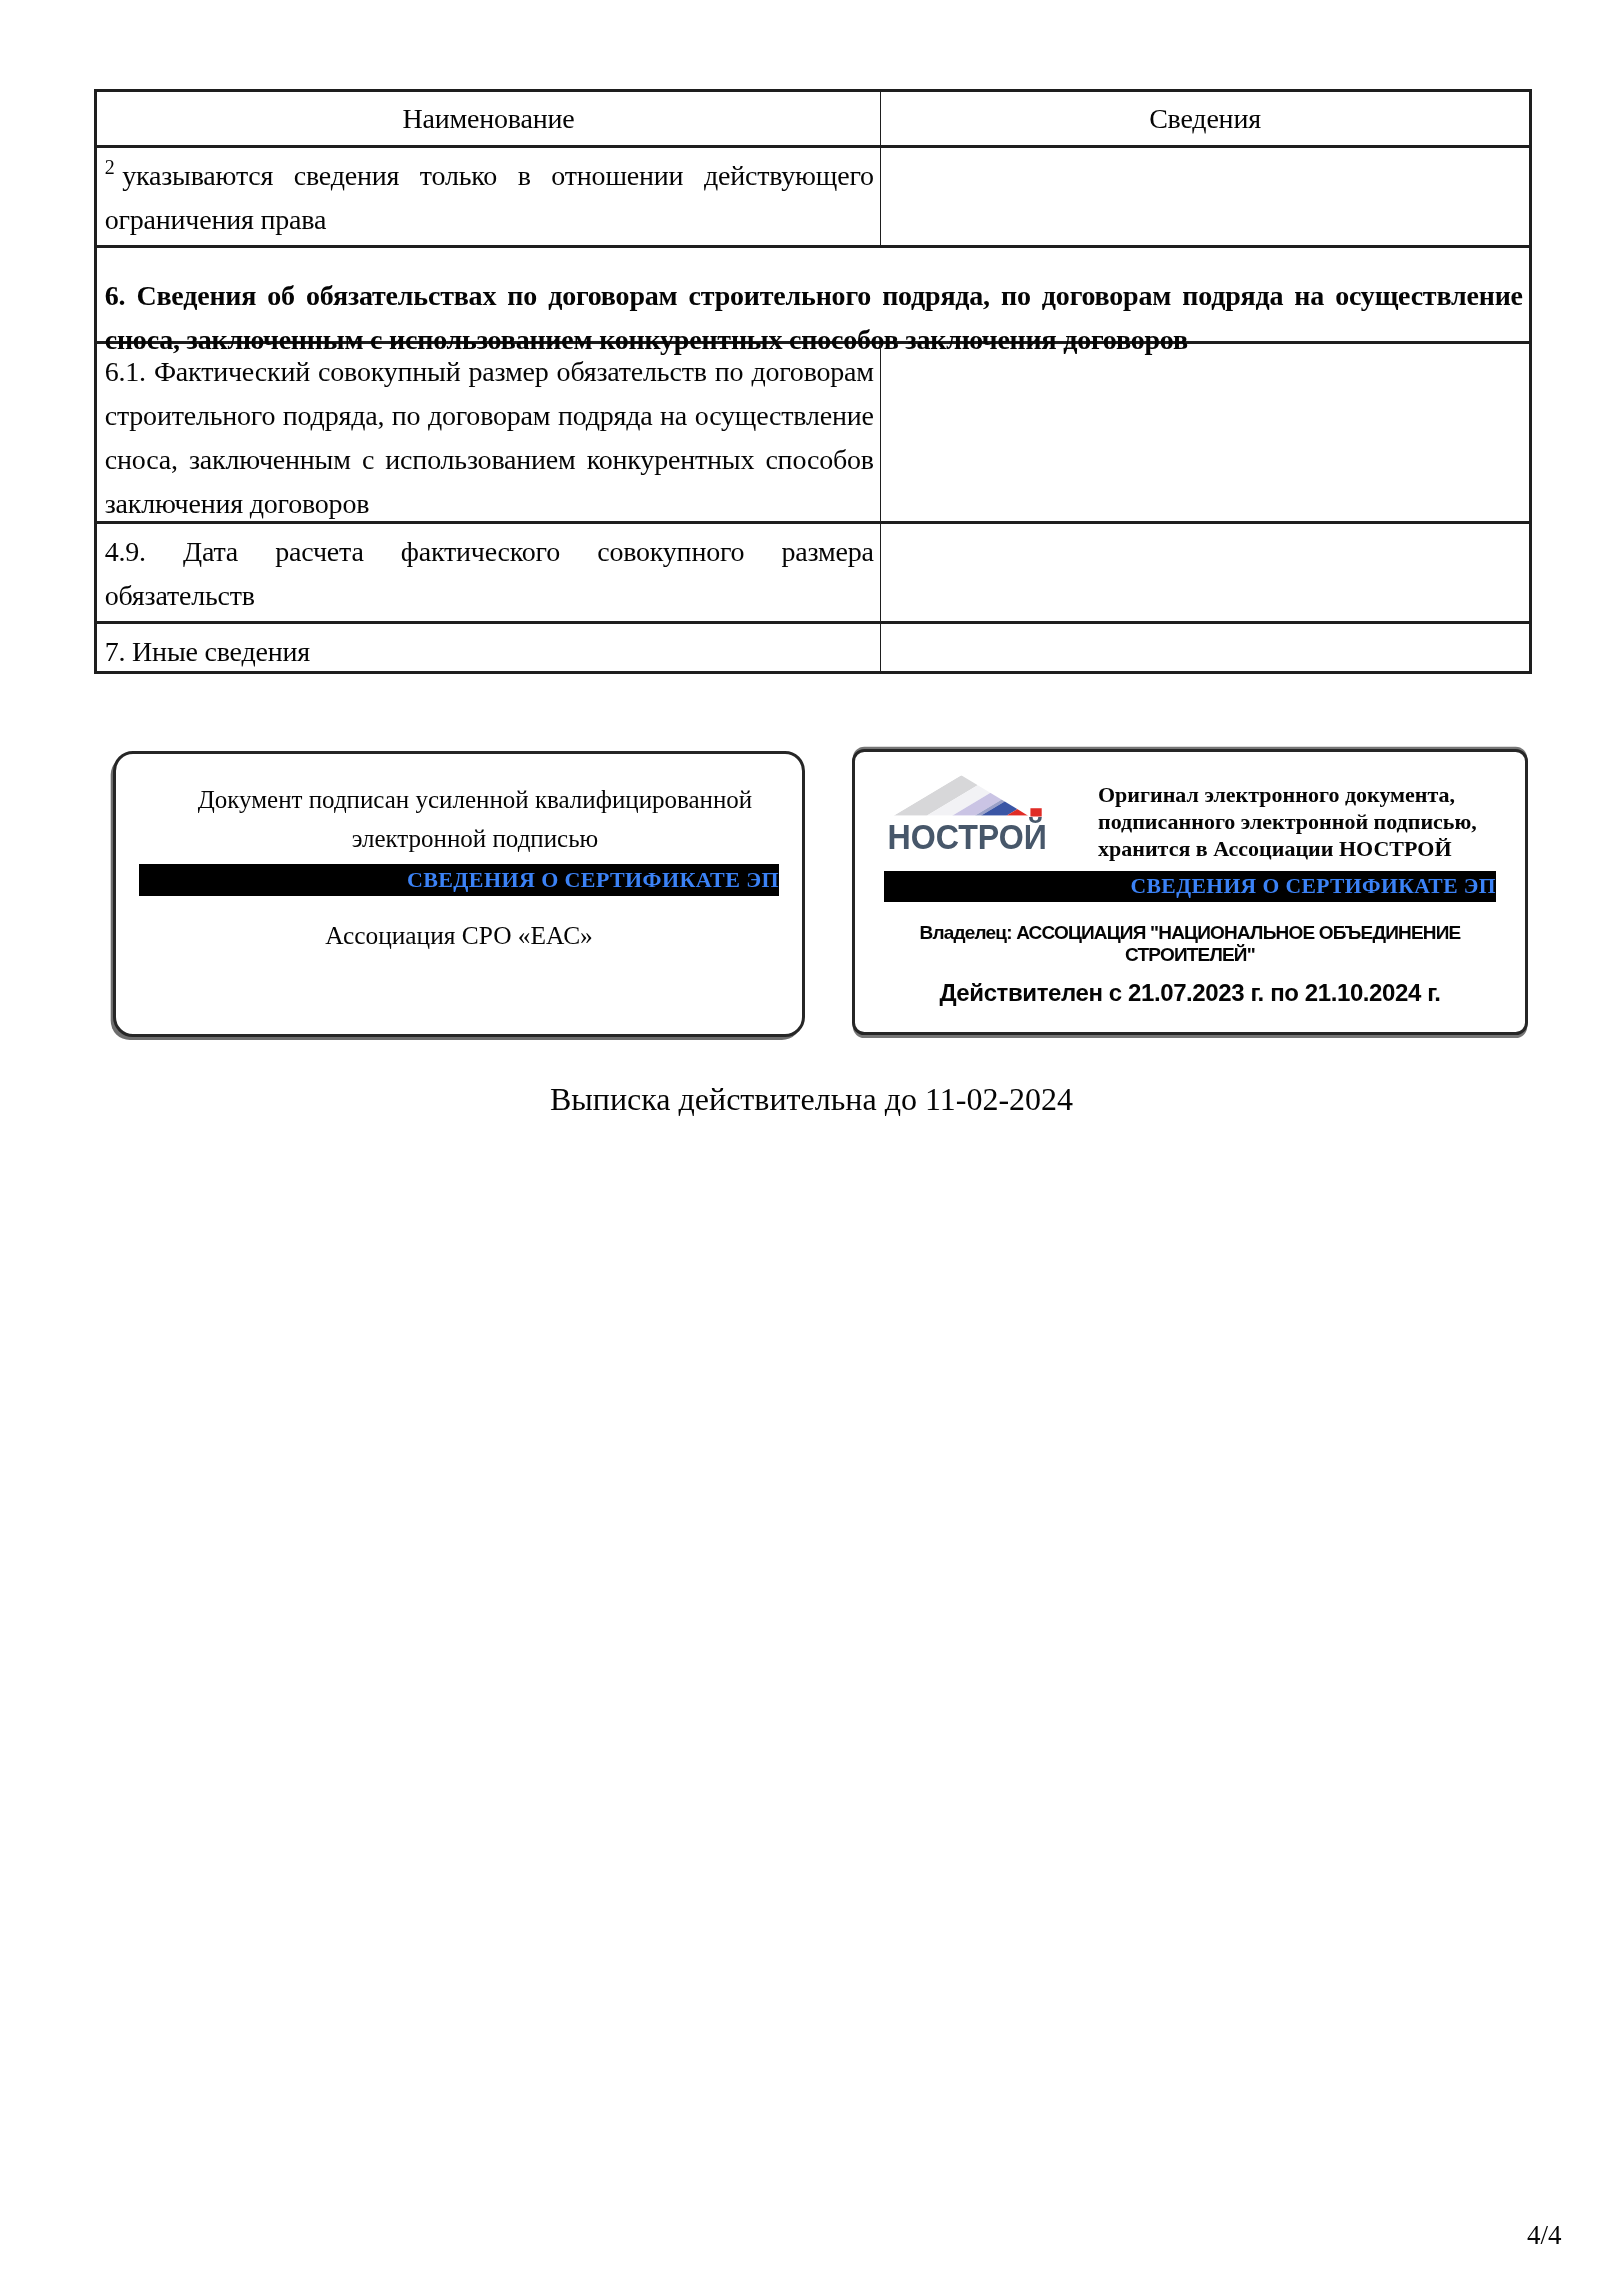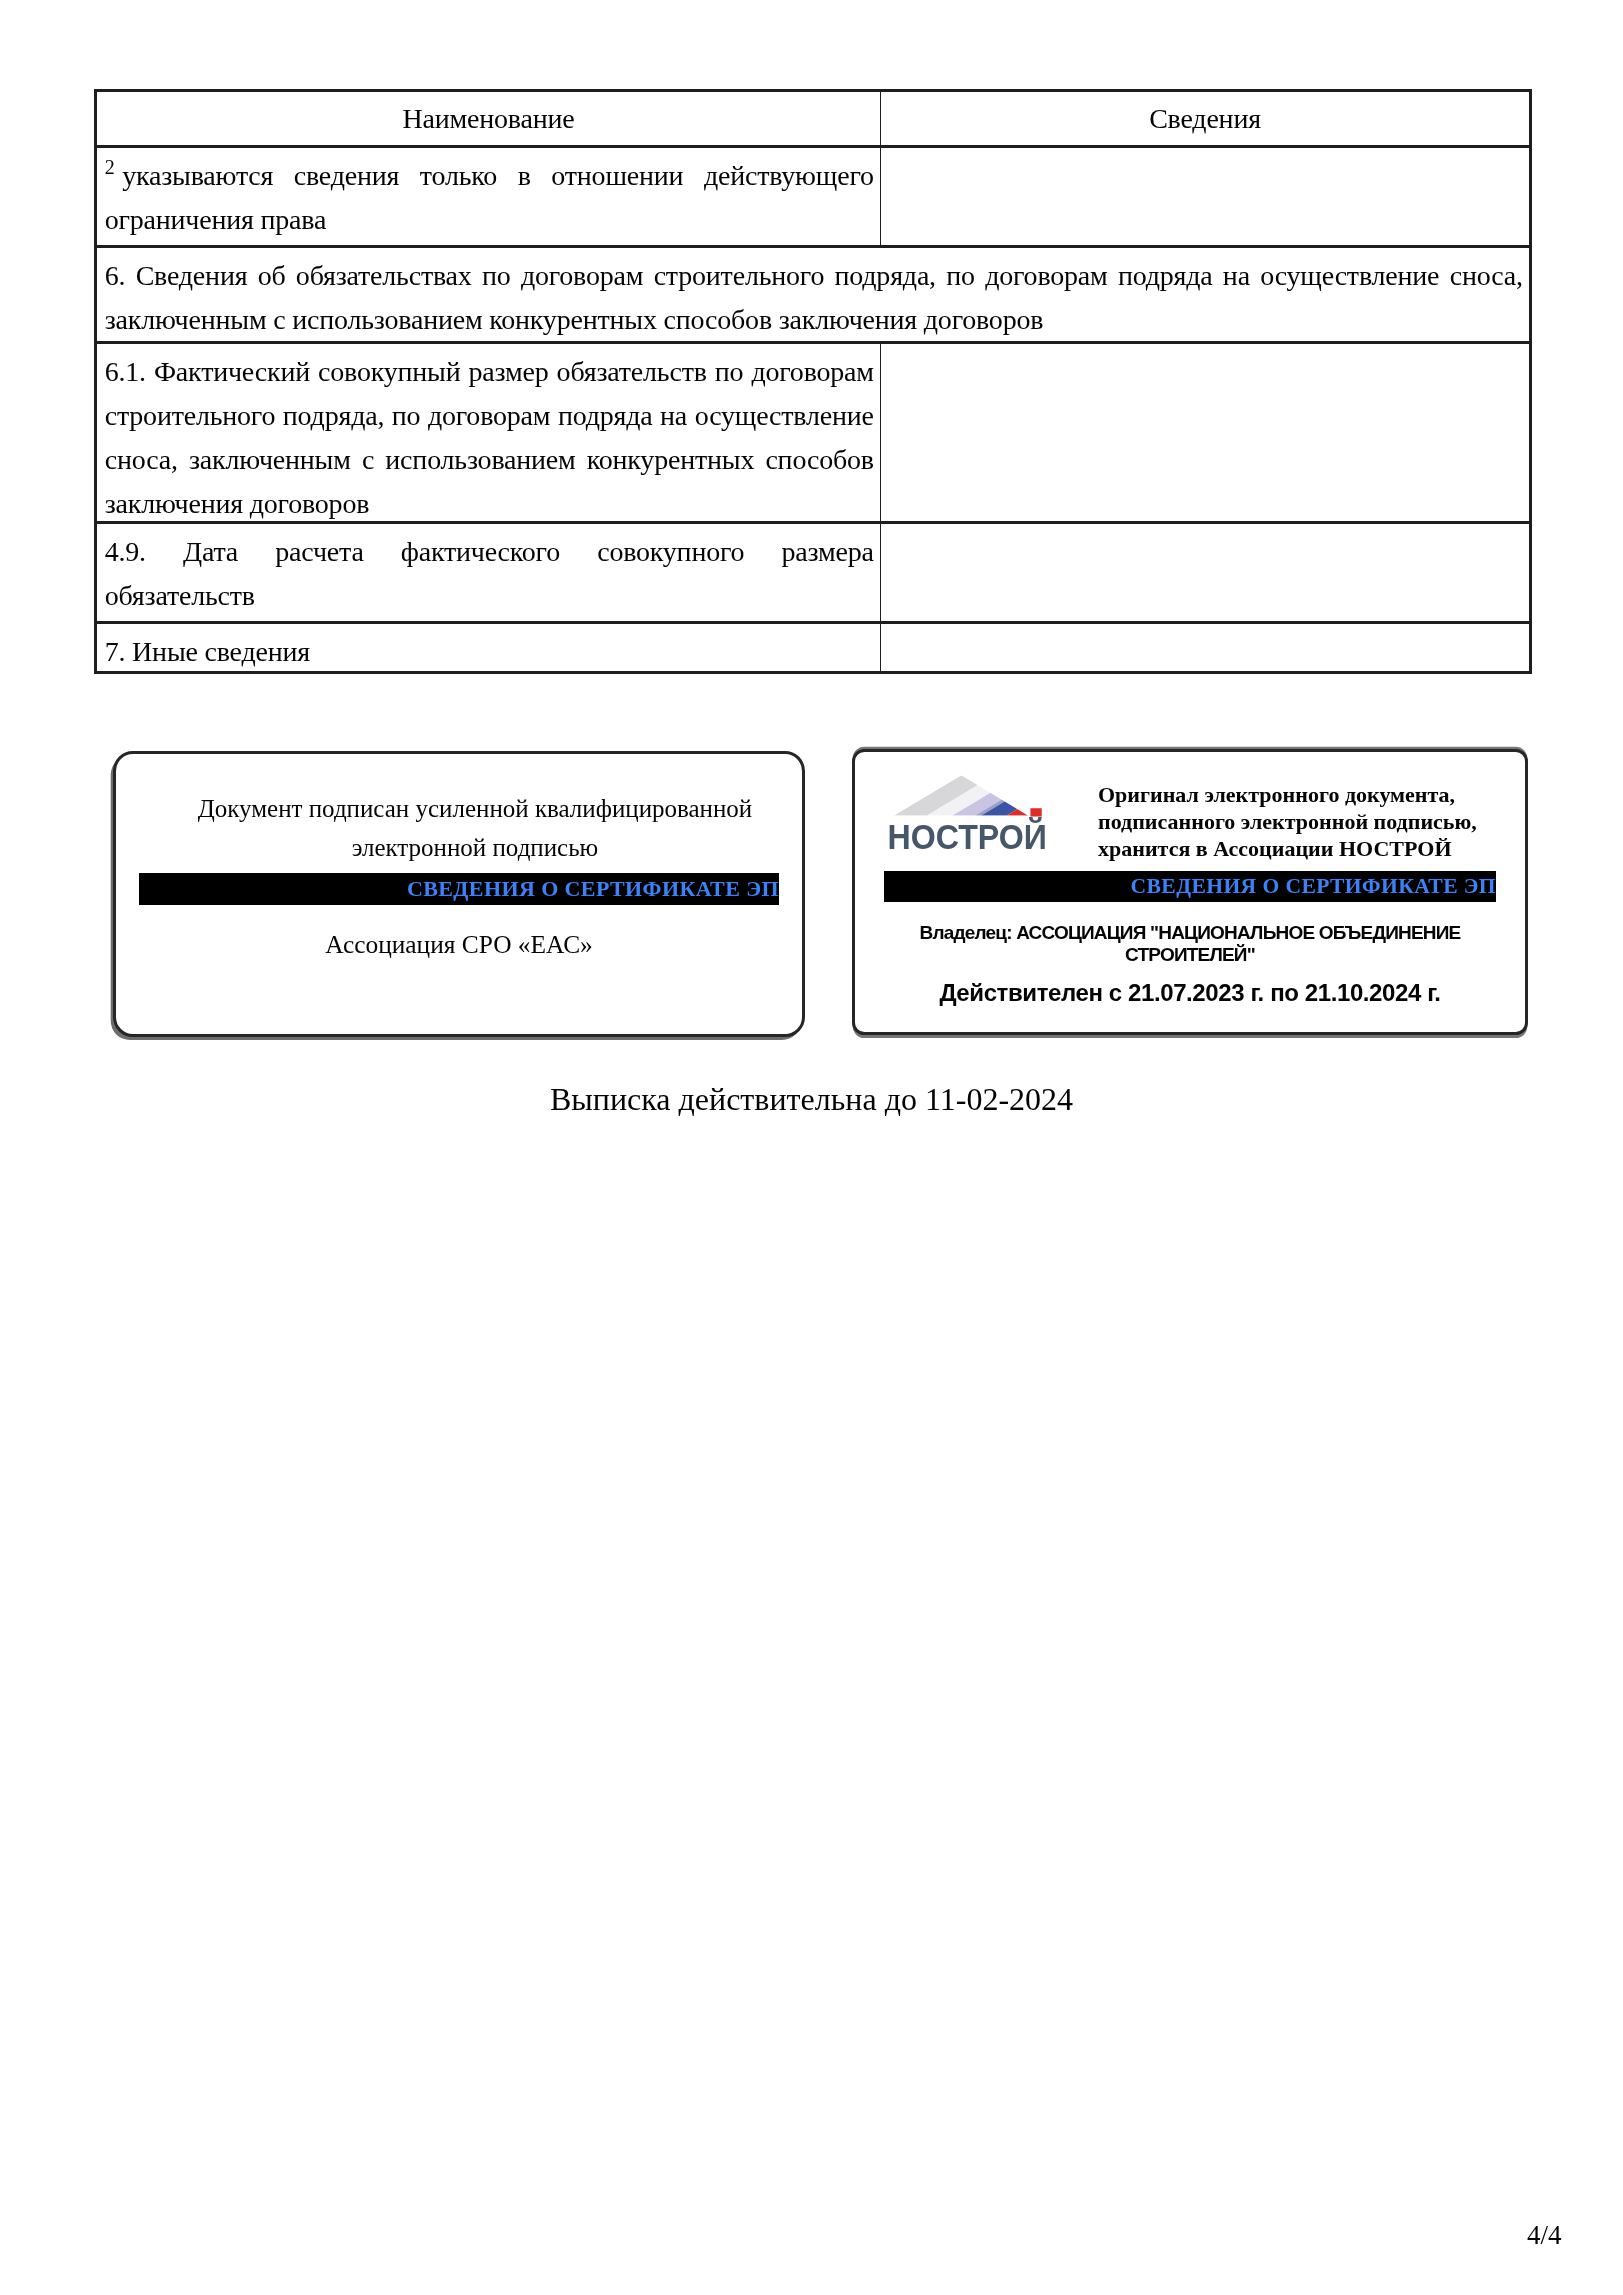--- a/index.html
+++ b/index.html
@@ -20,37 +20,37 @@
   .rh-r6{height:96px;}
   .rh-r61{height:180px;}
   .rh-r62{height:100px;}
   .rh-r7{height:50px;}
   .cell{box-sizing:border-box;font-size:28px;line-height:44px;padding:6.2px 6.2px 0 7.7px;letter-spacing:-0.2px;}
   .c1{flex:0 0 784px;width:784px;border-right:1.5px solid #1e1e1e;}
   .c2{flex:1;}
   .cellfull{flex:1;border-right:none;}
   .hcell{display:flex;align-items:center;justify-content:center;padding:0;}
   .just{text-align:justify;}
-  .bold{font-weight:normal;}
+  .bold{font-weight:bold;margin-top:20px;}
   sup.fmark{font-size:20px;line-height:0;vertical-align:10.8px;}
   .fn-text{margin-left:7.7px;}
 
   
   .stamp{position:absolute;box-sizing:border-box;background:#fff;}
   .stamp-left{
     left:113px;top:751px;width:692px;height:286px;
     border:3.8px solid #262626;border-radius:20px;
     box-shadow:-3.1px 3.8px 0 -0.8px rgba(60,60,60,.75);
   }
   .stamp-right{
     left:852px;top:749px;width:676px;height:286px;
     border:3.1px solid #262626;border-radius:12.3px;
     box-shadow:0 3.8px 0 -0.8px rgba(60,60,60,.7), 0 -3.1px 0 -0.8px rgba(60,60,60,.7);
   }
-  .ls-text1{margin-top:35px;text-align:center;font-size:25px;line-height:39px;white-space:pre-line;padding-left:32px;}
+  .ls-text1{margin-top:26px;text-align:center;font-size:25px;line-height:39px;white-space:pre-line;padding-left:32px;}
   .black-bar{
     background:#000;color:#3b82f6;text-align:right;font-weight:bold;
     font-family:"Liberation Serif",serif;
   }
   .ls-bar{margin:6.2px 23px 0 23px;height:32px;line-height:32px;font-size:22px;letter-spacing:0.4px;}
   .ls-org{margin-top:20px;text-align:center;font-size:25.4px;line-height:39px;}
 
   .rs-top{display:flex;padding:17px 15.4px 0 28px;gap:42px;align-items:flex-start;}
   .rs-logo{flex:0 0 173px;}
   .rs-head{font-weight:bold;font-size:22px;line-height:27px;padding-top:12.3px;white-space:pre-line;}

